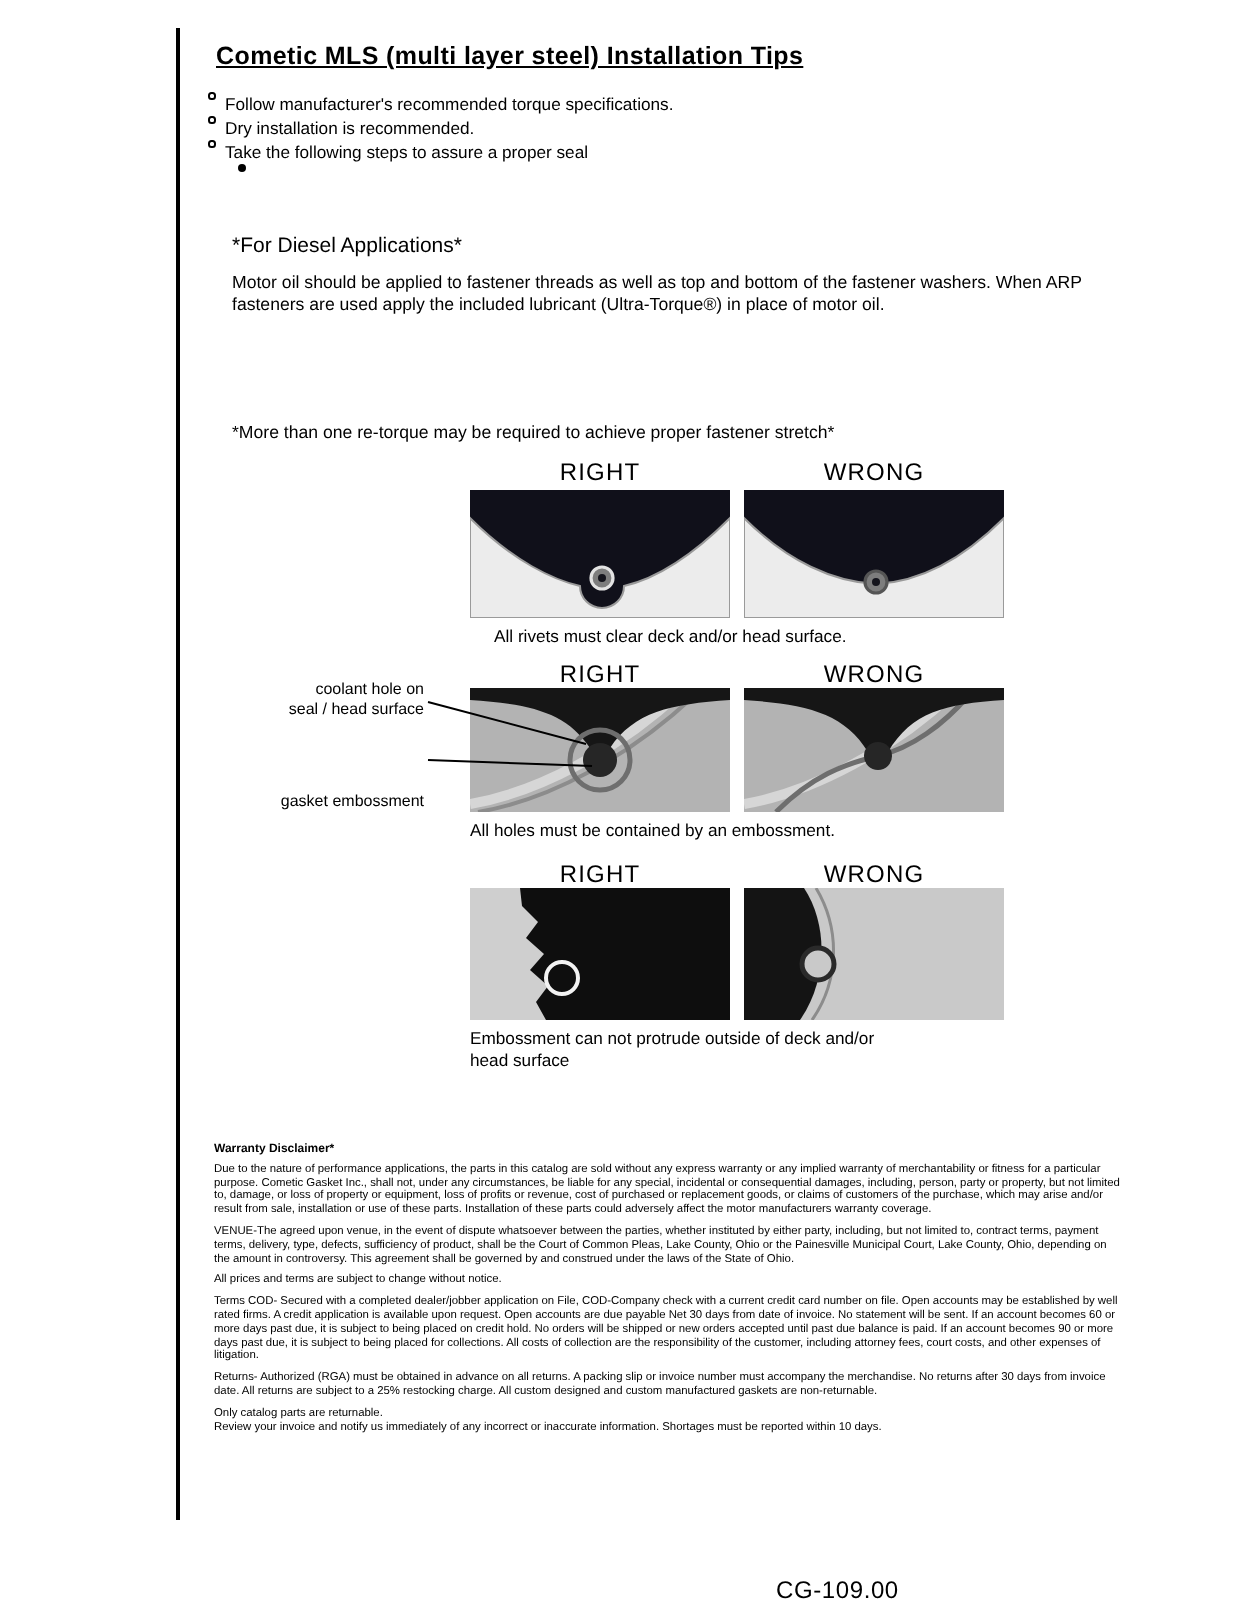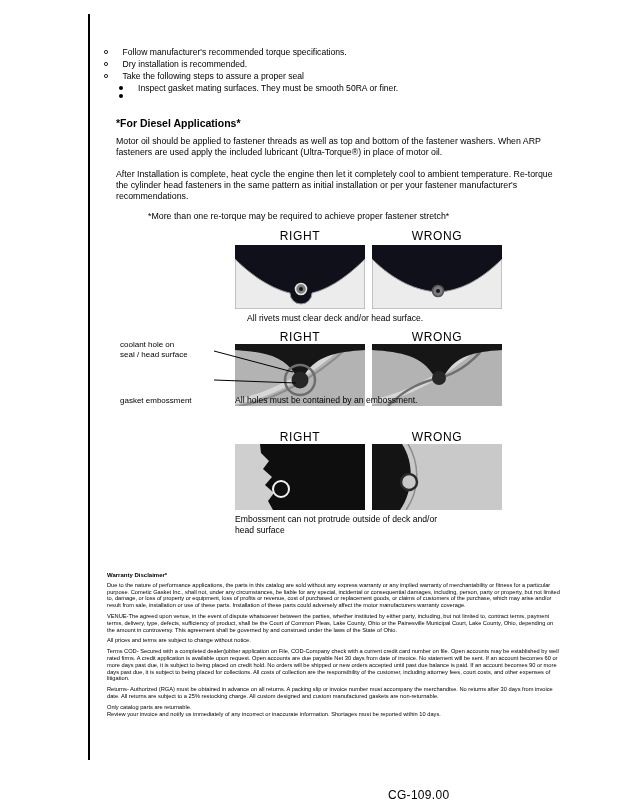--- a/index.html
+++ b/index.html
@@ -6,80 +6,76 @@
   html,body { background:#ffffff; }
   body { font-family:"Liberation Sans", sans-serif; color:#000; }
   .page { position:relative; width:618px; height:800px; background:#fff; overflow:hidden; }
 
   .spine { position:absolute; left:88px; top:14px; width:2px; height:746px; background:#000; }
 
   .title { position:absolute; left:108px; top:21px; font-size:12.5px; font-weight:bold;
            text-decoration:underline; letter-spacing:0.2px; }
 
   .tips { position:absolute; left:104px; top:46px; font-size:8.6px; line-height:12px; width:460px; }
-  .b-row { display:flex; align-items:center; gap:15px; }
+  .b-row { display:flex; gap:5px; }
   .b-row.sub { margin-left:15px; }
   .bullet { flex:0 0 auto; display:inline-block; width:3.5px; height:3.5px; border-radius:50%; }
   .bullet.open { border:1px solid #000; }
   .bullet.fill { background:#000; width:4px; height:4px; }
 
-  .diesel-h { position:absolute; left:116px; top:117px; font-size:10.5px; font-weight:bold; }
+  .diesel-h { position:absolute; left:116px; top:117px; font-size:10.5px; font-weight:normal; }
   .para { position:absolute; left:116px; width:445px; font-size:8.8px; line-height:11px; }
   .para.p1 { top:136px; }
   .para.p2 { top:169px; }
-  .note { position:absolute; left:116px; top:211px; font-size:8.8px;margin-left:32px; }
+  .note { position:absolute; left:116px; top:211px; font-size:8.8px; }
 
   .dg-head { position:absolute; width:130px; text-align:center; font-size:12px; letter-spacing:0.6px; }
   .dg-panel { position:absolute; width:130px; }
   .dg-panel svg { display:block; width:100%; height:100%; }
   .dg-cap { position:absolute; left:235px; font-size:8.6px; line-height:10.5px; }
 
-  .lbl { position:absolute; width:92px; text-align:left; font-size:8px; line-height:10px; }
+  .lbl { position:absolute; width:92px; text-align:right; font-size:8px; line-height:10px; }
   .connector { position:absolute; left:100px; top:336px; pointer-events:none; }
 
   .fineprint { position:absolute; left:107px; top:572px; width:453px; font-size:5.7px; line-height:6.8px; }
   .fineprint .fp-h { font-size:6px; font-weight:bold; margin-bottom:3px; }
   .fineprint p { margin-bottom:4px; }
   .fineprint p.tight { margin-bottom:0; }
 
   .footer { position:absolute; left:388px; top:788px; font-size:12px; letter-spacing:0.3px; }
 </style>
 </head>
 <body>
 
 <div class="page">
 
   <div class="spine"></div>
 
+  <h1 class="title">Cometic MLS (multi layer steel) Installation Tips</h1>
 
   <div class="tips">
     <div class="b-row">
       <span class="bullet open"></span>
       <span>Follow manufacturer's recommended torque specifications.</span>
     </div>
     <div class="b-row">
       <span class="bullet open"></span>
       <span>Dry installation is recommended.</span>
     </div>
     <div class="b-row">
       <span class="bullet open"></span>
       <span>Take the following steps to assure a proper seal</span>
     </div>
     <div class="b-row sub">
       <span class="bullet fill"></span>
-      <span>Inspect gasket mating surfaces.  They must be smooth 50RA or finer.</span>
-    </div>
-    <div class="b-row sub">
-      <span class="bullet fill"></span>
     </div>
   </div>
 
   <h2 class="diesel-h">*For Diesel Applications*</h2>
   <p class="para p1">Motor oil should be applied to fastener threads as well as top and bottom of the fastener washers. When ARP fasteners are used apply the included lubricant (Ultra-Torque®) in place of motor oil.</p>
-  <p class="para p2">After Installation is complete, heat cycle the engine then let it completely cool to ambient temperature. Re-torque the cylinder head fasteners in the same pattern as initial installation or per your fastener manufacturer's recommendations.</p>
   <p class="note">*More than one re-torque may be required to achieve proper fastener stretch*</p>
 
   <div class="dg-head" style="left:235px; top:229px;">RIGHT</div>
   <div class="dg-head" style="left:372px; top:229px;">WRONG</div>
 
   <div class="dg-panel" style="left:235px; top:245px; height:64px;">
     <svg viewBox="0 0 130 64">
       <rect width="130" height="64" fill="#10101a"></rect>
       <path d="M0,14 C22,36 42,45 55,48 A11,11 0 0 0 77,48 C90,45 108,36 130,14 L130,64 L0,64 Z" fill="#ececec" stroke="#9a9a9a" stroke-width="1"></path>
       <circle cx="66" cy="44" r="5.5" fill="#7d7d7d" stroke="#e3e3e3" stroke-width="1.6"></circle>
@@ -117,21 +113,21 @@
   </div>
   <div class="dg-panel" style="left:372px; top:344px; height:62px;">
     <svg viewBox="0 0 130 62">
       <rect width="130" height="62" fill="#b3b3b3"></rect>
       <path d="M0,58 C35,52 75,30 105,2 L130,0" stroke="#d6d6d6" stroke-width="5" fill="none"></path>
       <path d="M16,62 C34,44 50,38 67,34 C84,30 100,18 112,4" stroke="#6e6e6e" stroke-width="2.5" fill="none"></path>
       <path d="M0,0 L130,0 L130,6 C100,8 84,12 72,32 L62,32 C50,12 30,8 0,6 Z" fill="#161616"></path>
       <circle cx="67" cy="34" r="7" fill="#262626"></circle>
     </svg>
   </div>
-  <div class="dg-cap" style="top:395px;">All holes must be contained by an embossment.</div>
+  <div class="dg-cap" style="top:410px;">All holes must be contained by an embossment.</div>
 
   <svg class="connector" width="210" height="60" viewBox="0 0 210 60">
     <line x1="114" y1="15" x2="193" y2="36" stroke="#000" stroke-width="1"></line>
     <line x1="114" y1="44" x2="196" y2="47" stroke="#000" stroke-width="1"></line>
   </svg>
 
   <div class="dg-head" style="left:235px; top:430px;">RIGHT</div>
   <div class="dg-head" style="left:372px; top:430px;">WRONG</div>
 
   <div class="dg-panel" style="left:235px; top:444px; height:66px;">

